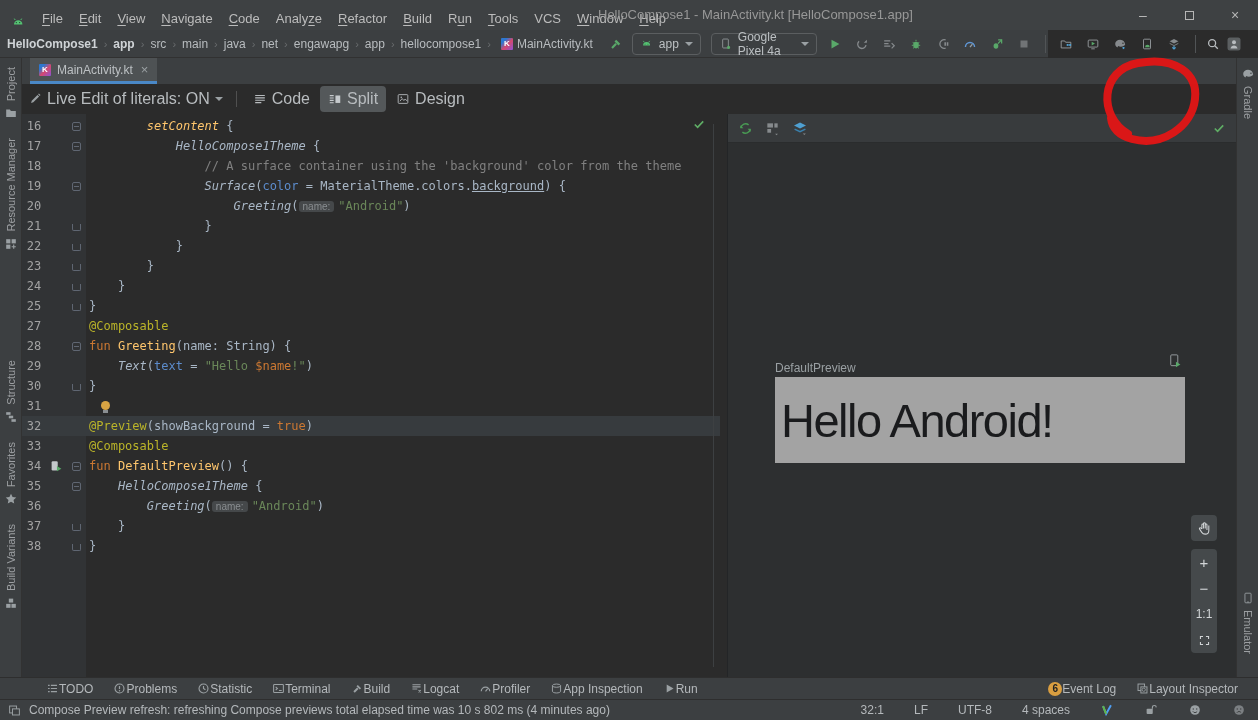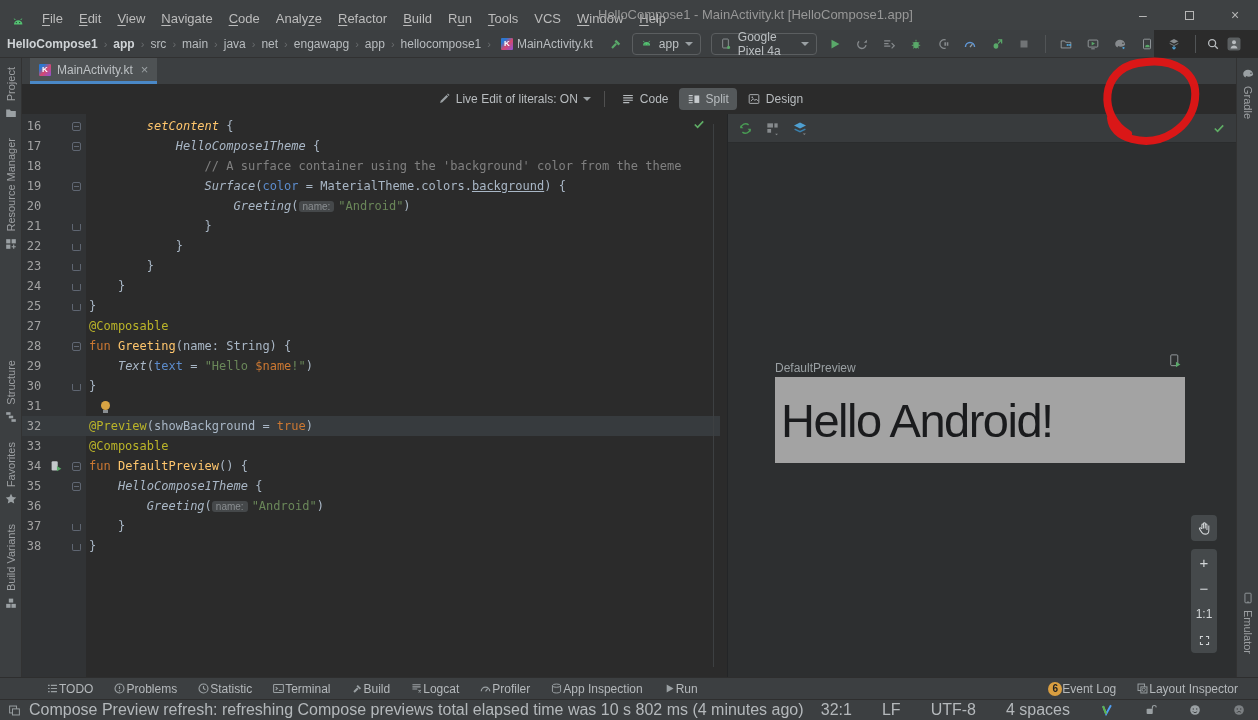--- a/index.html
+++ b/index.html
@@ -13,21 +13,21 @@
             display:flex;align-items:flex-end;padding-left:10px}
   .menubar{display:flex;margin-left:8px}
   .menu-item{padding:4px 8px;font-size:13px;color:#bcbcbc;cursor:default}
   .menu-item u{text-underline-offset:2px}
   .win-title{position:absolute;left:598px;top:7px;font-size:13px;color:#989898;white-space:nowrap}
   .win-controls{margin-left:auto;display:flex;height:30px}
   .winbtn{width:46px;height:30px;display:flex;align-items:center;justify-content:center;color:#b6b6b6;font-size:14px}
   .maxsq{width:9px;height:9px;border:1px solid #b6b6b6}
 
   
-  .navbar{position:absolute;left:0;top:30px;width:1154px;height:28px;background:#3c3f41;
+  .navbar{position:absolute;left:0;top:30px;width:1048px;height:28px;background:#3c3f41;
           border-bottom:1px solid #313131;display:flex;align-items:center;padding:0 6px;font-size:12px}
   .crumbs{display:flex;align-items:center;white-space:nowrap}
   .crumb{color:#b8bcbf;padding:0 1px}
   .crumb.bold{font-weight:bold;color:#cfd3d6}
   .crumb-sep{color:#696c6e;margin:0 5px;font-size:11px}
   .crumb-file{display:flex;align-items:center;gap:4px;margin-left:5px;color:#b8bcbf}
   .kticon{width:12px;height:12px;display:inline-flex;align-items:center;justify-content:center;
           background:linear-gradient(135deg,#2e77d0 25%,#d6486e 55%,#8a53d8 100%);
           color:#fff;font-size:8px;font-weight:bold;border-radius:1px}
   .tb-group{display:flex;align-items:center;margin-left:14px;gap:2px}
@@ -48,21 +48,21 @@
   .spacer{flex:1}
 
   
   .tabbar{position:absolute;left:22px;right:22px;top:58px;height:26px;background:#3c3f41;display:flex;align-items:stretch}
   .tab{margin-left:8px;display:flex;align-items:center;gap:6px;padding:0 9px;font-size:12px;color:#bcc0c3;
        background:#4e5254;border-bottom:3px solid #4a88c7}
   .tab-close{color:#9aa0a3;font-size:13px;margin-left:2px}
 
   
   .main{position:absolute;left:22px;right:22px;top:84px;bottom:43px;display:flex;flex-direction:column;background:#2b2b2b}
-  .editor-header{height:30px;display:flex;align-items:center;justify-content:center;padding-right:15px;font-size:12px;color:#b8bcbf}
+  .editor-header{height:30px;display:flex;align-items:center;justify-content:flex-start;padding-right:15px;font-size:16px;color:#b8bcbf}
   .live-edit{display:flex;align-items:center;gap:5px;padding:3px 6px}
   .eh-sep{width:1px;height:16px;background:#505050;margin:0 7px}
   .mode{display:flex;align-items:center;gap:5px;padding:4px 8px;border-radius:4px;margin:0 1px}
   .mode.active{background:#54585a}
   .split{flex:1;display:flex;min-height:0}
 
   
   .code-pane{width:698px;position:relative;padding-top:2px;font:12px/20px "DejaVu Sans Mono",monospace;overflow:hidden}
   .code-pane::before{content:'';position:absolute;left:0;top:0;bottom:0;width:64px;background:#313335}
   .code-pane::after{content:'';position:absolute;right:6px;top:10px;bottom:10px;width:1px;background:#3d4042}
@@ -102,21 +102,21 @@
   .zbtn.ratio{font-size:12px;font-weight:normal}
 
   
   .bottombar{position:absolute;left:0;right:0;bottom:21px;height:22px;background:#3c3f41;border-top:1px solid #2e2e2e;
              display:flex;align-items:center;font-size:12px;color:#b4b8bb;padding:0 10px 0 36px}
   .bitem{display:flex;align-items:center;padding:0 10px;height:22px}
   .bright{margin-left:auto;display:flex}
   .badge{width:14px;height:14px;border-radius:50%;background:#d99e40;color:#222;font-size:10px;font-weight:bold;
          display:flex;align-items:center;justify-content:center}
   .statusbar{position:absolute;left:0;right:0;bottom:0;height:21px;background:#3c3f41;border-top:1px solid #2e2e2e;
-             display:flex;align-items:center;font-size:16px;color:#b4b8bb;padding:0 8px}
+             display:flex;align-items:center;font-size:12px;color:#b4b8bb;padding:0 8px}
   .sb-msg{margin-left:8px;white-space:nowrap}
   .sb-right{margin-left:auto;display:flex;align-items:center;gap:30px;padding-right:4px}
 
   
   .annotation{position:absolute;left:0;top:0;width:1258px;height:720px;pointer-events:none;z-index:50}
 </style>
 </head>
 <body>
 
 <div id="app">

